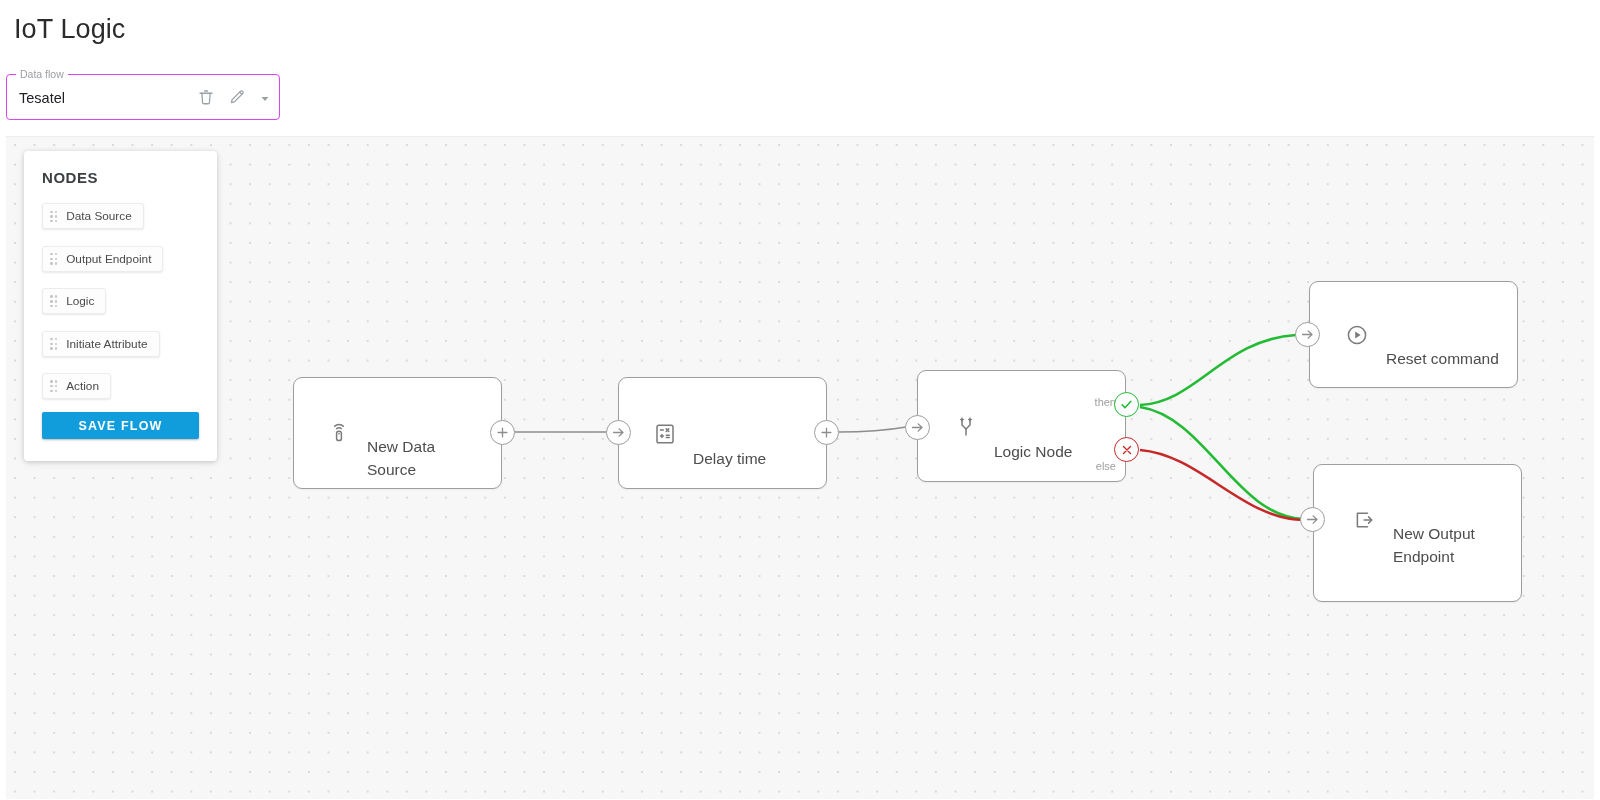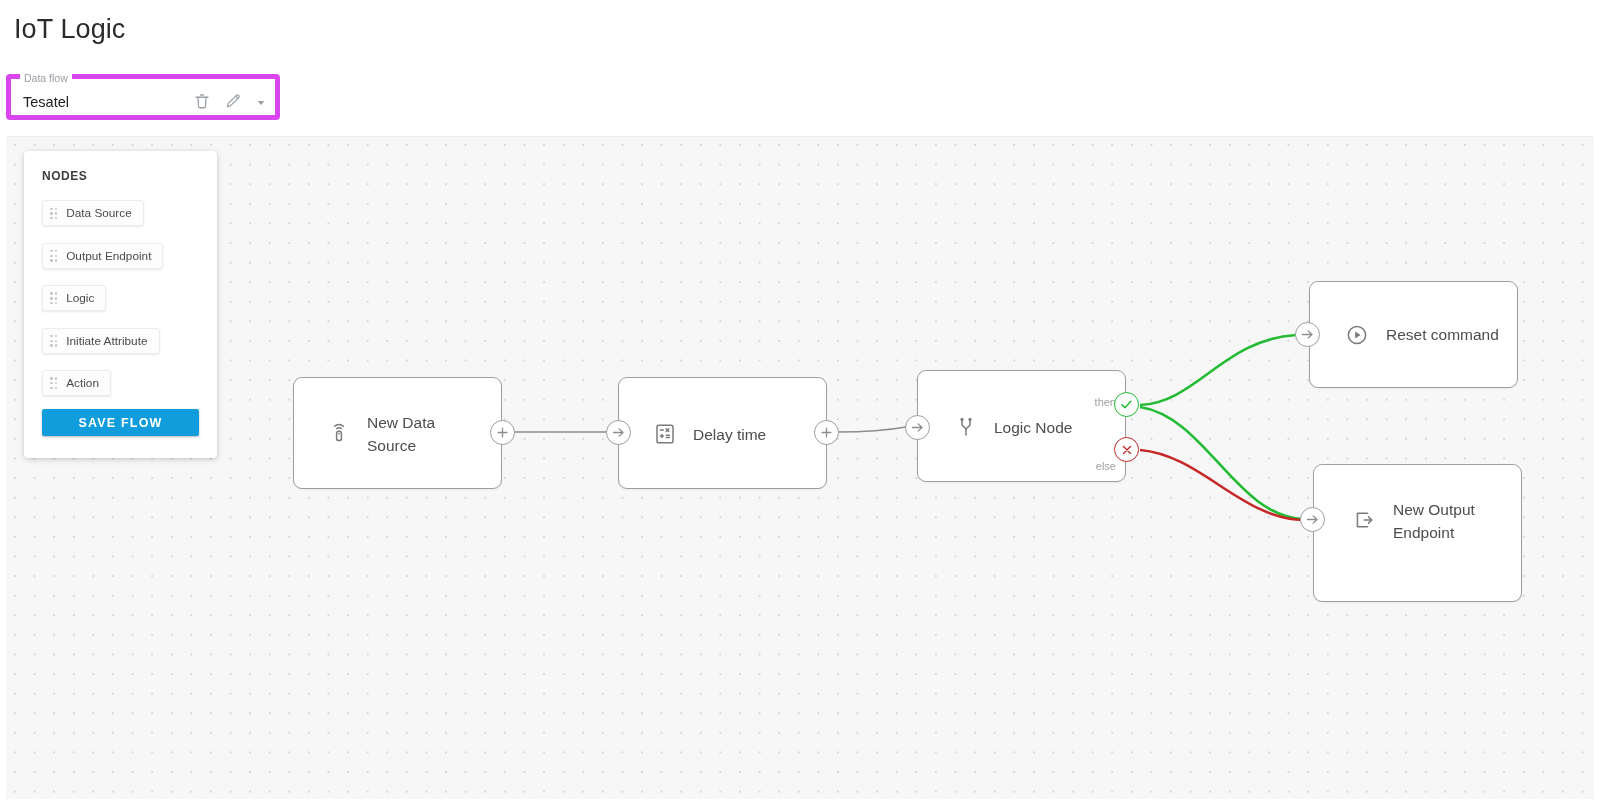--- a/index.html
+++ b/index.html
@@ -37,21 +37,21 @@
     height: 56px;
   }
 
   
   .dataflow-field {
     position: absolute;
     left: 6px;
     top: 4px;
     width: 274px;
     height: 46px;
-    border: 5px solid #d946ef;
+    border: 1px solid #d946ef;
     border-radius: 4px;
     background: #fff;
     box-sizing: border-box;
   }
   .dataflow-legend {
     position: absolute;
     left: 9px;
     top: -7px;
     background: #fff;
     padding: 0 4px;
@@ -148,21 +148,21 @@
     left: 18px;
     top: 14px;
     width: 193px;
     background: #ffffff;
     border-radius: 4px;
     box-shadow: 0 1px 4px rgba(0,0,0,0.16), 0 2px 10px rgba(0,0,0,0.07);
     padding: 16px 18px 22px 18px;
     box-sizing: border-box;
   }
   .palette-title {
-    font-size: 12px;
+    font-size: 15px;
     font-weight: 700;
     letter-spacing: 0.55px;
     color: #3c4043;
     margin: 2px 0 13px 0;
   }
   .palette-item {
     display: inline-flex;
     align-items: center;
     gap: 9px;
     height: 26px;
@@ -237,20 +237,21 @@
     position: absolute;
     width: 24px;
     height: 24px;
     color: #7b7b7b;
   }
   .node .node-label {
     position: absolute;
     font-size: 15.5px;
     color: #4d4d4d;
     line-height: 23px;
+    margin-top: 24px;
   }
 
   .port {
     position: absolute;
     width: 25px;
     height: 25px;
     border-radius: 50%;
     background: #ffffff;
     border: 1.4px solid #9e9e9e;
     display: flex;

